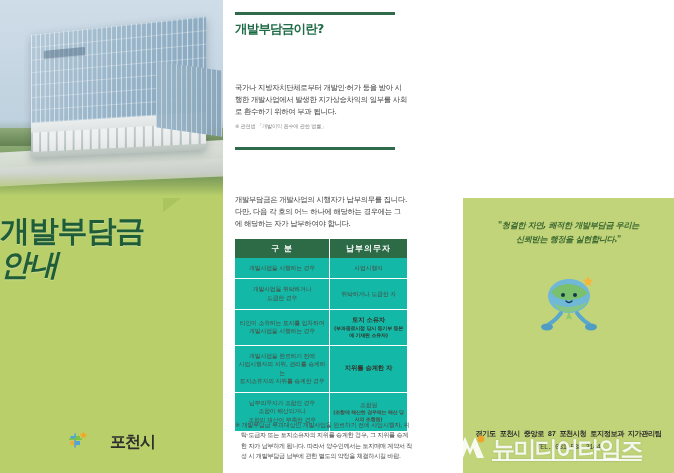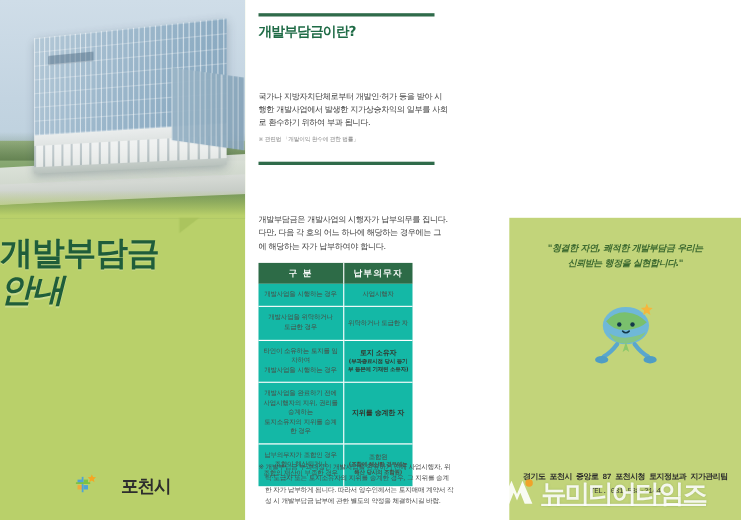--- a/index.html
+++ b/index.html
@@ -186,21 +186,21 @@
     margin-top: 5px;
     font-size: 5.2px;
     color: #8a8a8a;
     letter-spacing: -0.2px;
   }
   .sec-gap { height: 17px; }
 
   
   .tbl {
     margin-top: 9px;
-    width: 140px;
+    width: 172px;
     border-collapse: collapse;
     table-layout: fixed;
   }
   .tbl th {
     background: #2d6b47;
     color: #ffffff;
     font-size: 8px;
     font-weight: bold;
     letter-spacing: 1px;
     padding: 4px 2px;

